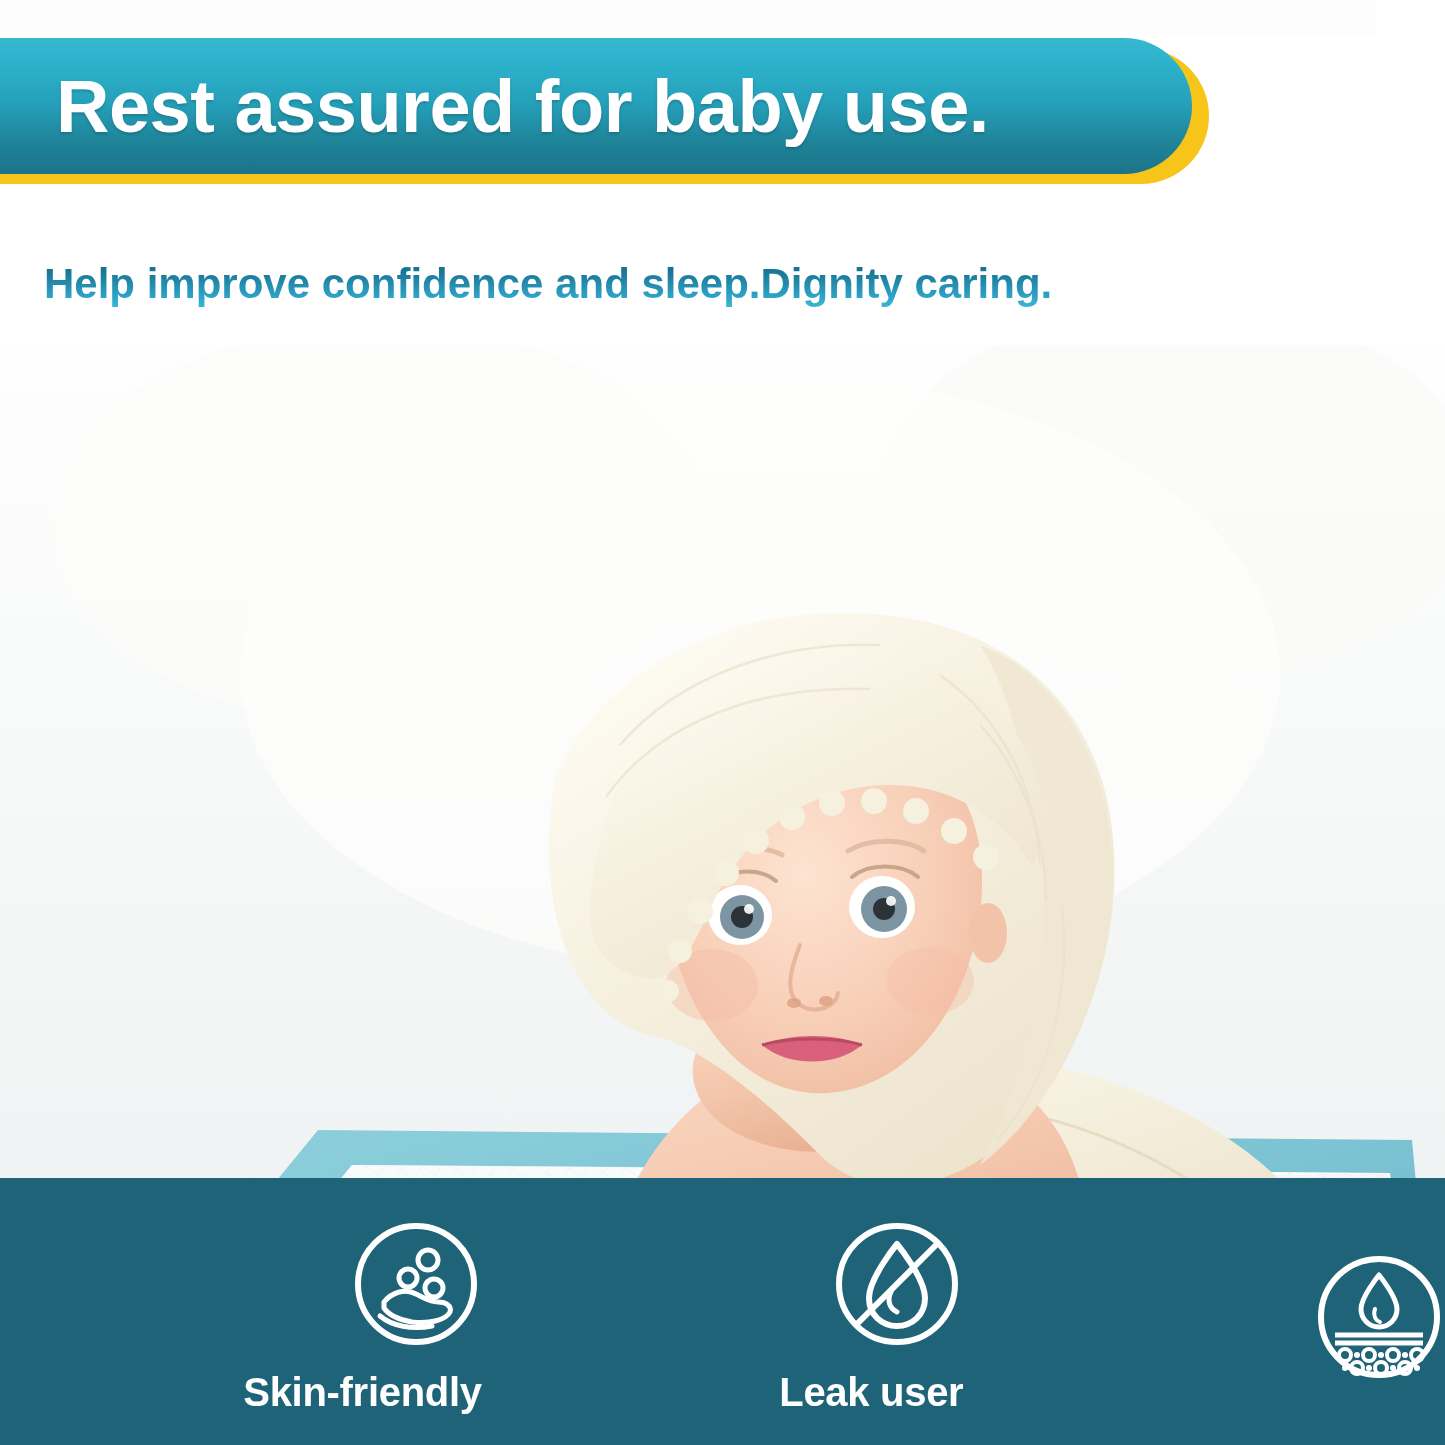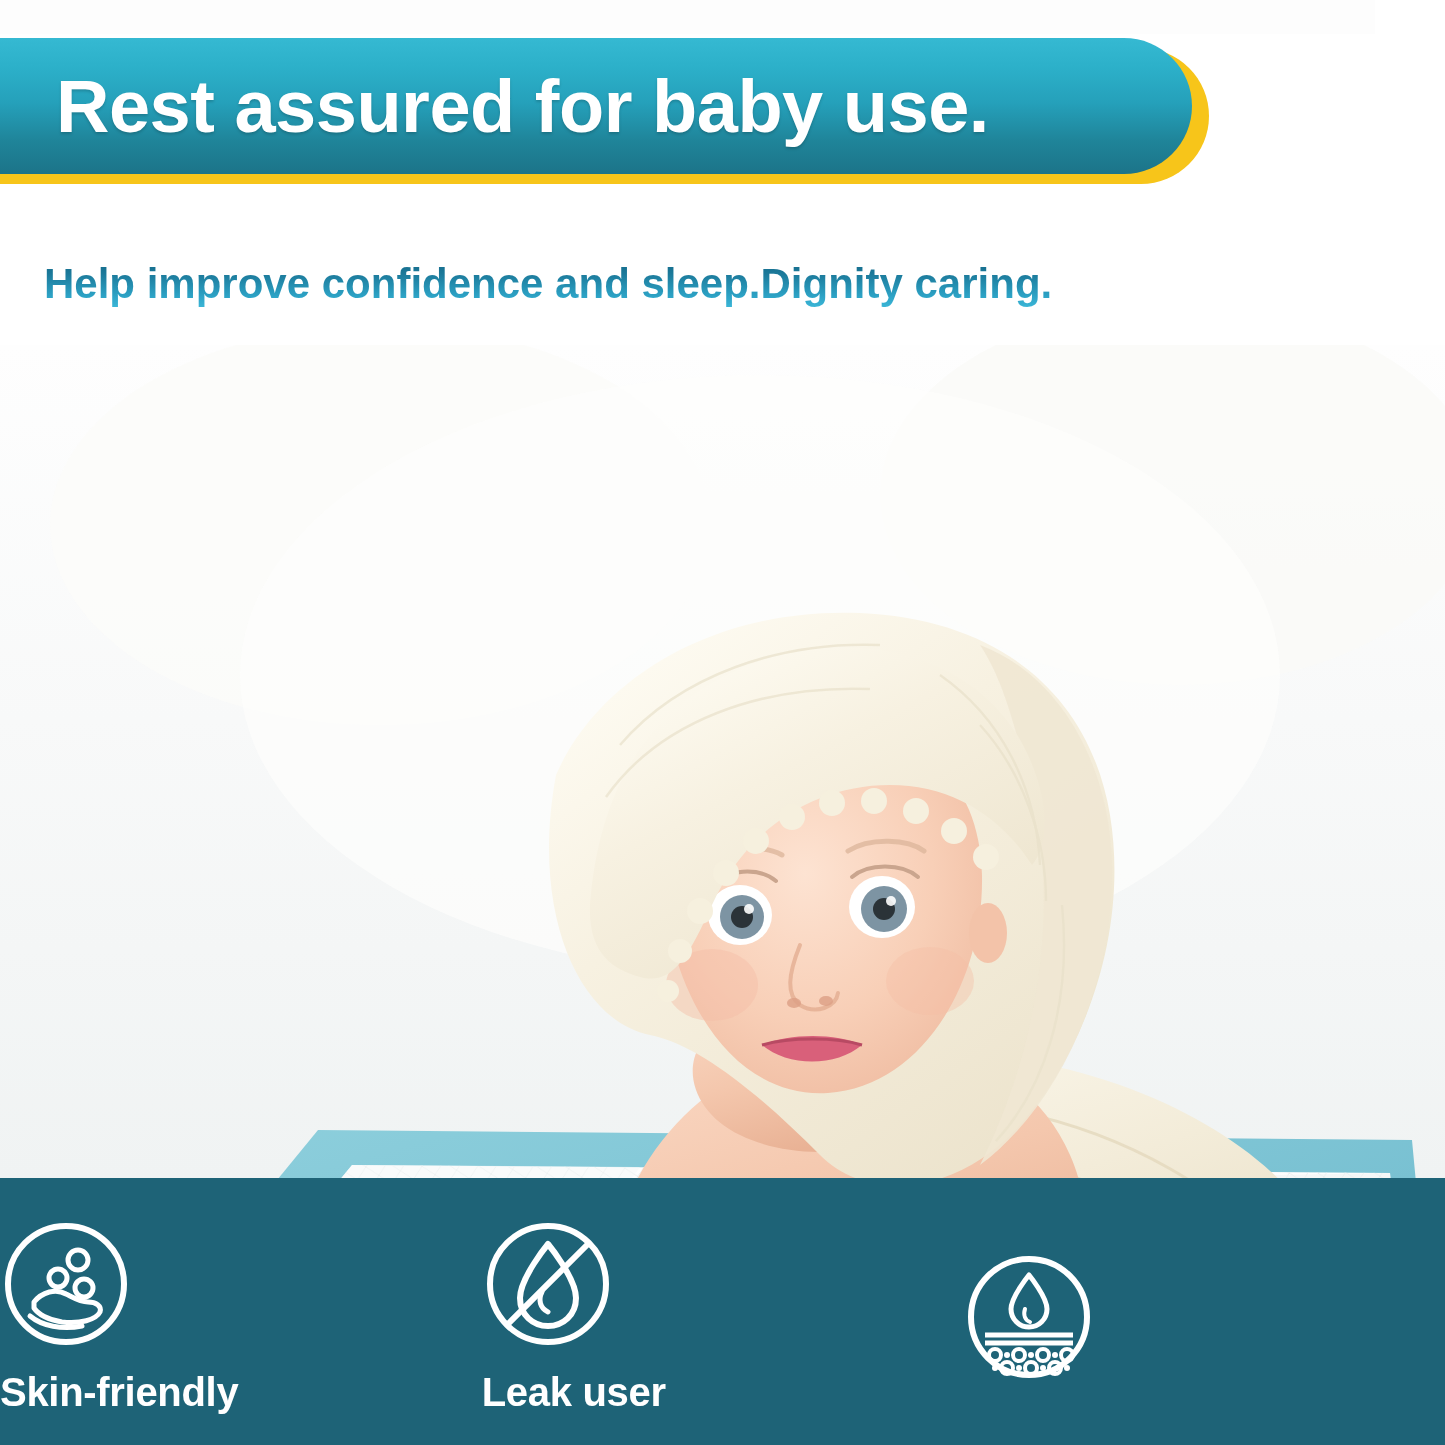--- a/index.html
+++ b/index.html
@@ -119,21 +119,21 @@
     position: absolute;
     left: 0; top: 0;
     width: 1445px; height: 267px;
     display: flex;
     align-items: center;
   }
   .feature {
     flex: 1 1 0;
     display: flex;
     flex-direction: column;
-    align-items: flex-start;
+    align-items: flex-end;
     justify-content: center;
   }
   .feature-icon {
     width: 132px;
     height: 132px;
     margin-top: 10px;
   }
   .feature-icon svg { display: block; }
   .feature-label {
     margin-top: 20px;

